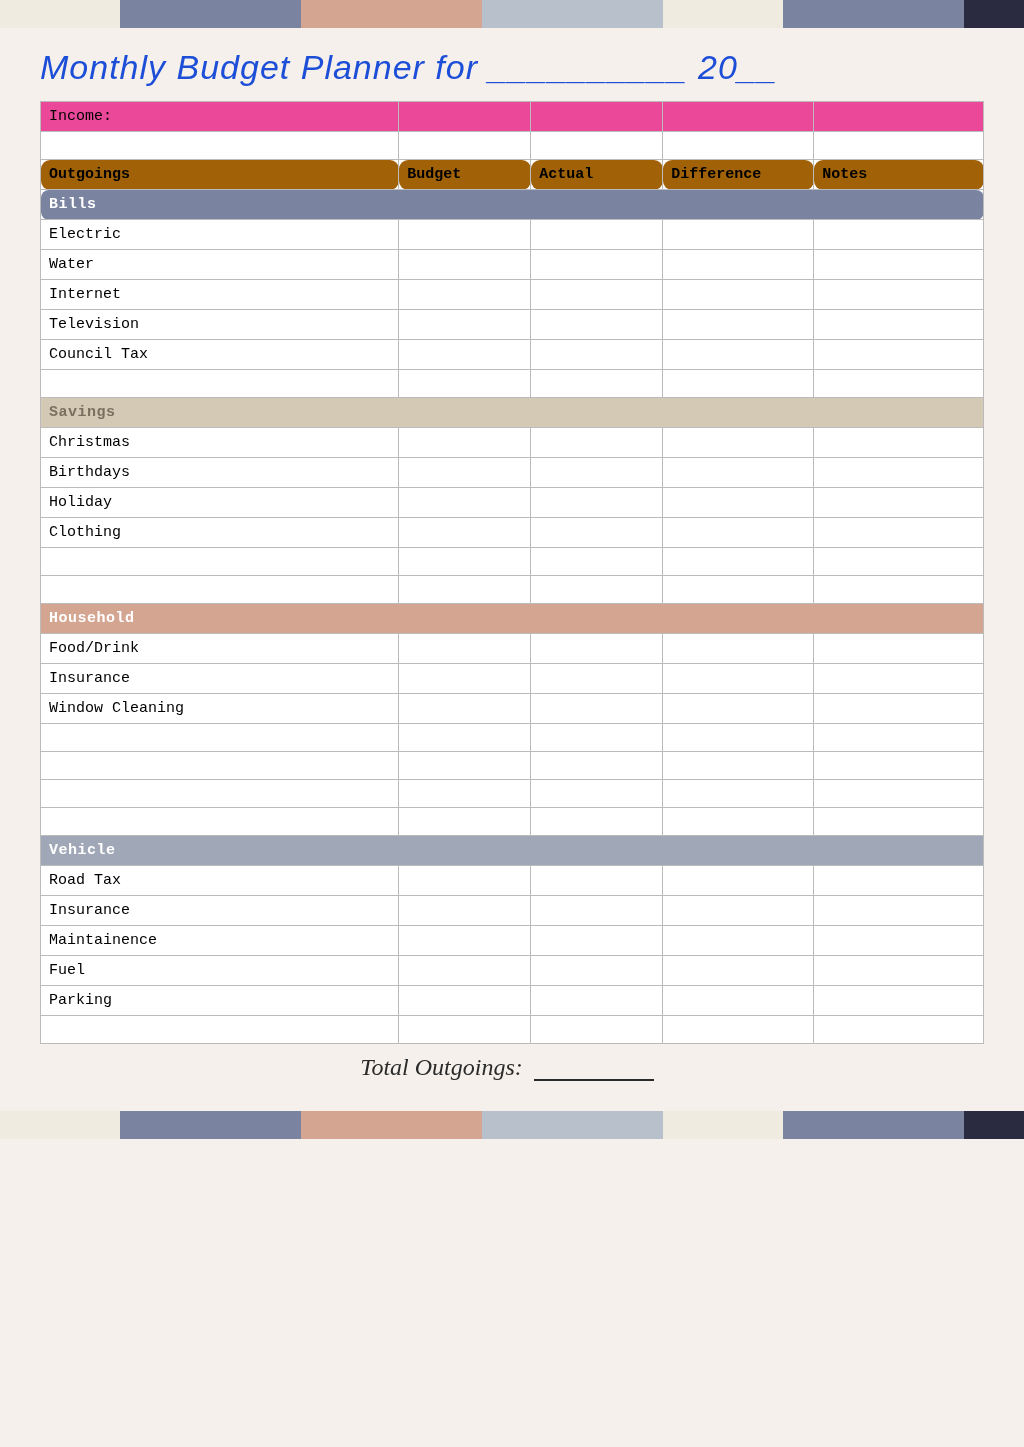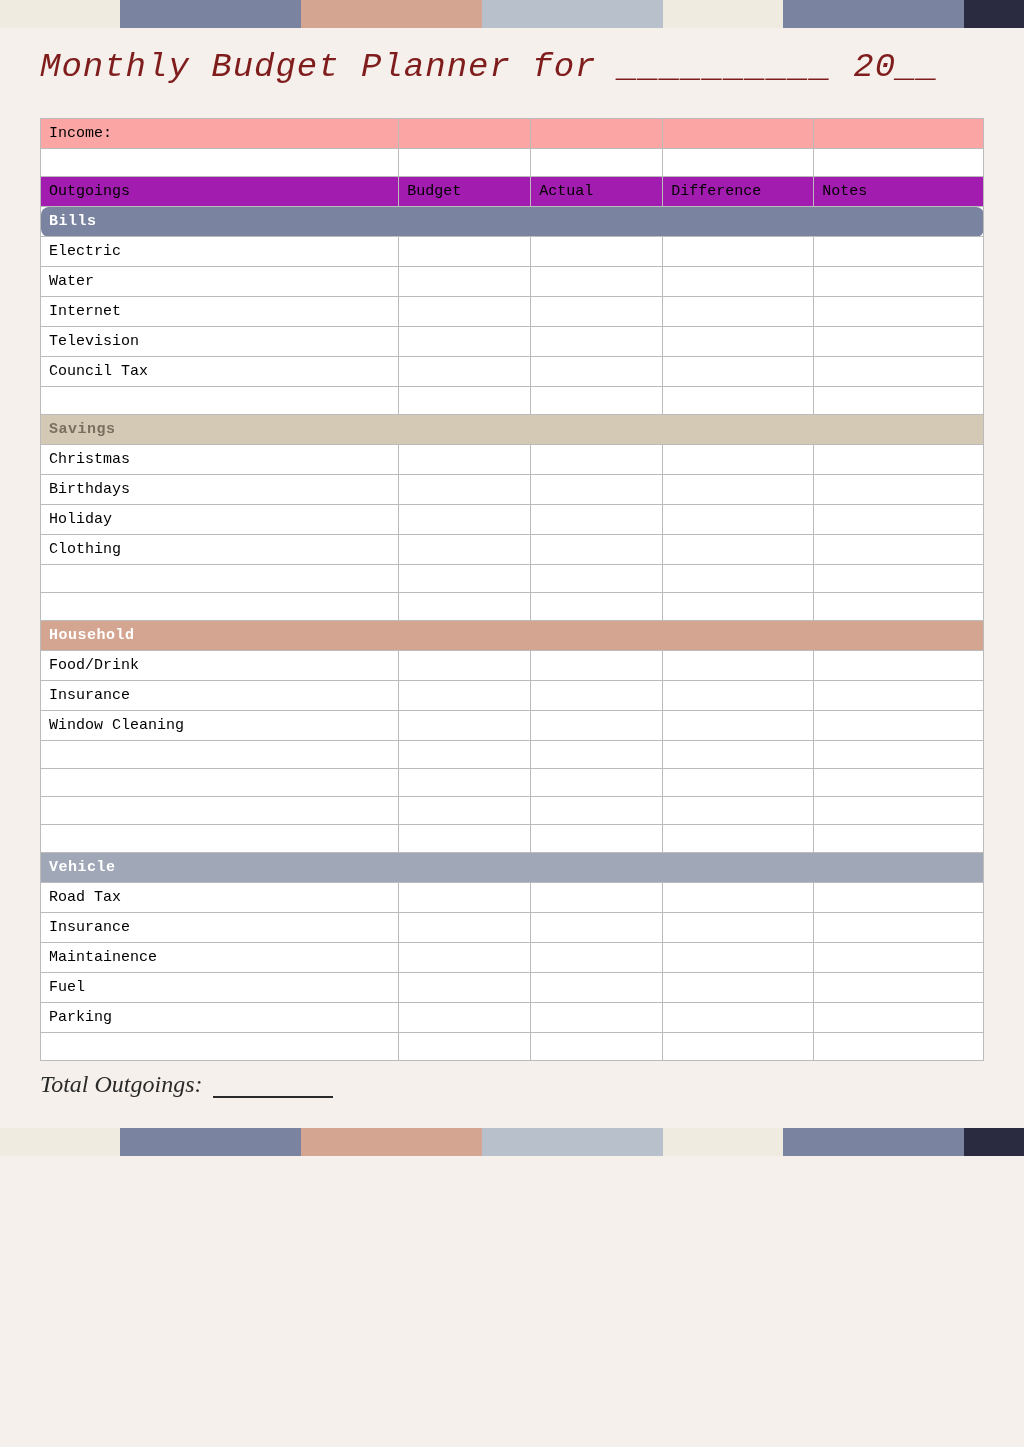--- a/index.html
+++ b/index.html
@@ -25,52 +25,53 @@
     }
 
     .top-bar { margin-bottom: 0; }
     .bottom-bar { margin-top: 0; }
 
     .page-container {
       padding: 20px 40px 20px 40px;
     }
 
     .page-title {
-      font-family: Liberation Mono, monospace;
+      font-family: Liberation Sans, sans-serif;
       font-style: italic;
       font-size: 34px;
-      color: #7f1d1d;
-      margin-bottom: 32px;
+      color: #1d4ed8;
+      margin-bottom: 14px;
       letter-spacing: 1px;
     }
 
     .budget-table {
       width: 100%;
       border-collapse: collapse;
       background: white;
       border: 1px solid #bbb;
     }
 
     .budget-table td, .budget-table th {
       border: 1px solid #bbb;
       padding: 5px 8px;
       font-size: 15px;
       height: 30px;
     }
 
     .budget-table .income-row td {
       font-size: 15px;
-      background: #fca5a5;
+      background: #ec4899;
       margin-left: 48px;
     }
 
     .header-row td {
-      font-weight: normal;
-      background: #a21caf;
+      font-weight: bold;
+      background: #a16207;
       font-size: 15px;
+      border-radius: 9px;
     }
 
     .category-header {
       color: white;
       font-weight: bold;
       font-size: 14px;
       padding: 5px 8px;
       letter-spacing: 0.5px;
     }
 
@@ -89,21 +90,21 @@
       height: 28px;
     }
 
     .col-label { width: 38%; }
     .col-budget { width: 14%; }
     .col-actual { width: 14%; }
     .col-diff { width: 16%; }
     .col-notes { width: 18%; }
 
     .total-line {
-      text-align: left;
+      text-align: center;
       padding: 10px 10px 10px 0;
       font-family: 'Georgia', serif;
       font-style: italic;
       font-size: 24px;
       color: #2a2a2a;
     }
 
     .total-underline {
       display: inline-block;
       border-bottom: 2px solid #2a2a2a;

